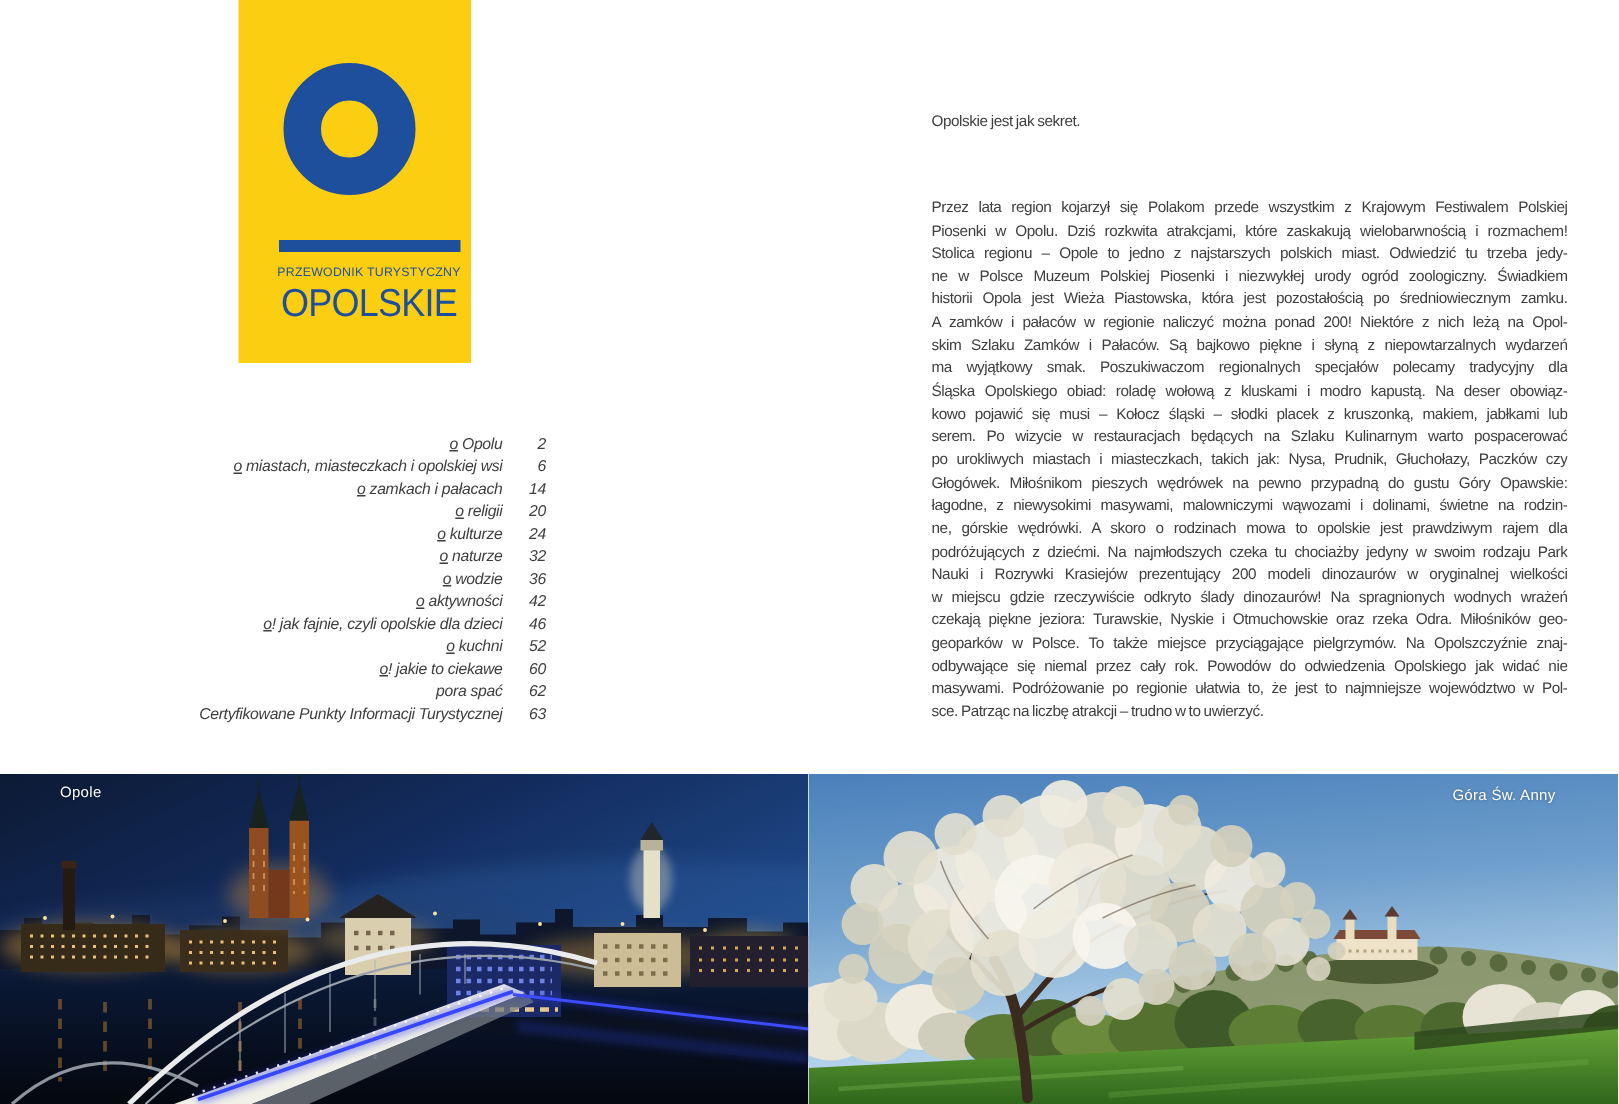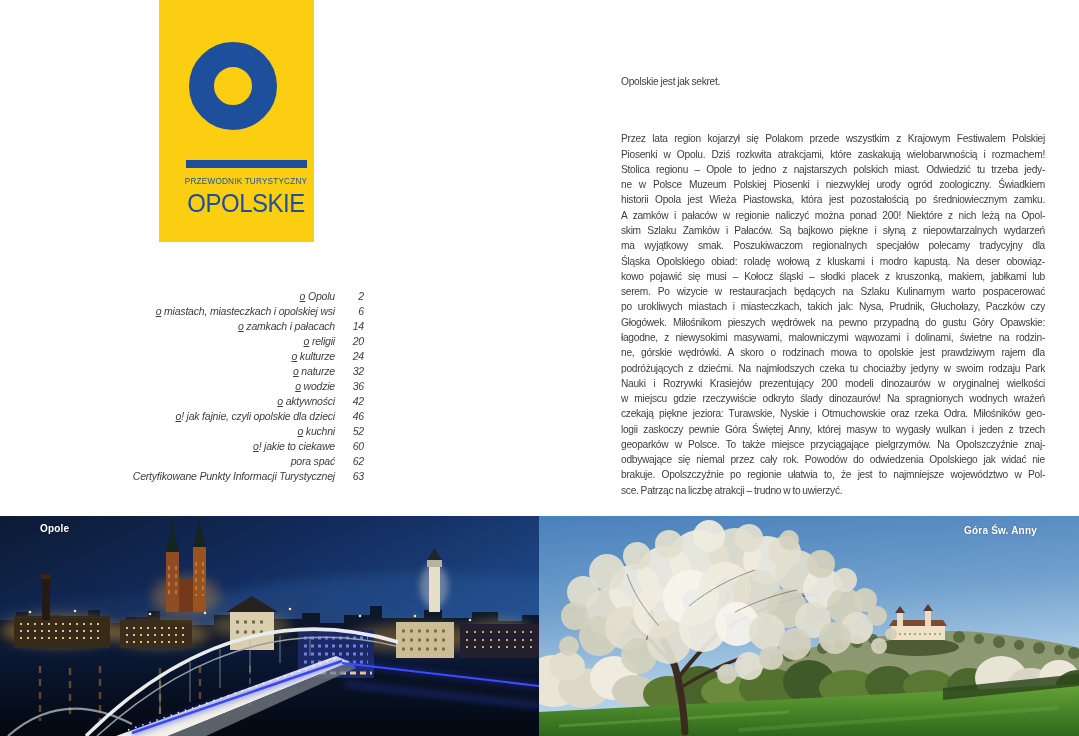--- a/index.html
+++ b/index.html
@@ -24,21 +24,21 @@
   .article-intro{line-height:15.3px;margin-top:12px;}
   .article-body{margin-top:42px;}
   .jline{line-height:15.28px;text-align:justify;text-align-last:justify;white-space:nowrap;}
   .jline.last{text-align-last:left;}
   
   .photos{position:absolute;left:0;top:516px;width:1079px;height:220px;display:flex;}
   .photo{position:relative;height:220px;overflow:hidden;}
   .photo-left{width:539px;}
   .photo-right{width:540px;}
   .photo svg{display:block;width:100%;height:100%;}
-  .photo-caption{position:absolute;color:#ffffff;font-size:10px;font-weight:bold;letter-spacing:.2px;text-shadow:0 0 2px rgba(0,0,0,.35);white-space:nowrap;}
+  .photo-caption{position:absolute;color:#ffffff;font-size:10px;font-weight:normal;letter-spacing:.2px;text-shadow:0 0 2px rgba(0,0,0,.35);white-space:nowrap;}
   .cap-left{left:40px;top:7px;}
   .cap-right{right:42px;top:9px;}
 </style>
 </head>
 <body>
 
 <div class="page">
 
   <div class="logo-block">
     <div class="logo-ring"></div>
@@ -117,24 +117,23 @@
         <div class="jline">kowo pojawić się musi – Kołocz śląski – słodki placek z kruszonką, makiem, jabłkami lub</div>
         <div class="jline">serem. Po wizycie w restauracjach będących na Szlaku Kulinarnym warto pospacerować</div>
         <div class="jline">po urokliwych miastach i miasteczkach, takich jak: Nysa, Prudnik, Głuchołazy, Paczków czy</div>
         <div class="jline">Głogówek. Miłośnikom pieszych wędrówek na pewno przypadną do gustu Góry Opawskie:</div>
         <div class="jline">łagodne, z niewysokimi masywami, malowniczymi wąwozami i dolinami, świetne na rodzin-</div>
         <div class="jline">ne, górskie wędrówki.  A skoro o rodzinach mowa to opolskie jest prawdziwym rajem dla</div>
         <div class="jline">podróżujących z dziećmi. Na najmłodszych czeka tu chociażby jedyny w swoim rodzaju Park</div>
         <div class="jline">Nauki i Rozrywki Krasiejów prezentujący 200 modeli dinozaurów w oryginalnej wielkości</div>
         <div class="jline">w miejscu gdzie rzeczywiście odkryto ślady dinozaurów! Na spragnionych wodnych wrażeń</div>
         <div class="jline">czekają piękne jeziora: Turawskie, Nyskie i Otmuchowskie oraz rzeka Odra. Miłośników geo-</div>
-        <div class="jline">logii zaskoczy pewnie Góra Świętej Anny, której masyw to wygasły wulkan i jeden z trzech</div>
         <div class="jline">geoparków w Polsce. To także miejsce przyciągające pielgrzymów. Na Opolszczyźnie znaj-</div>
         <div class="jline">odbywające się niemal przez cały rok. Powodów do odwiedzenia Opolskiego jak widać nie</div>
-        <div class="jline">brakuje.  Opolszczyźnie po regionie ułatwia to, że jest to najmniejsze województwo w Pol-</div>
+        <div class="jline">masywami.  Podróżowanie po regionie ułatwia to, że jest to najmniejsze województwo w Pol-</div>
         <div class="jline last">sce. Patrząc na liczbę atrakcji – trudno w to uwierzyć.</div>
       </div>
   </div>
 
   <div class="photos">
 
     <div class="photo photo-left">
       <svg viewBox="0 0 539 220" preserveAspectRatio="none">
         <defs>
           <linearGradient id="nsky" x1="0" y1="0" x2="1" y2="0.6">

